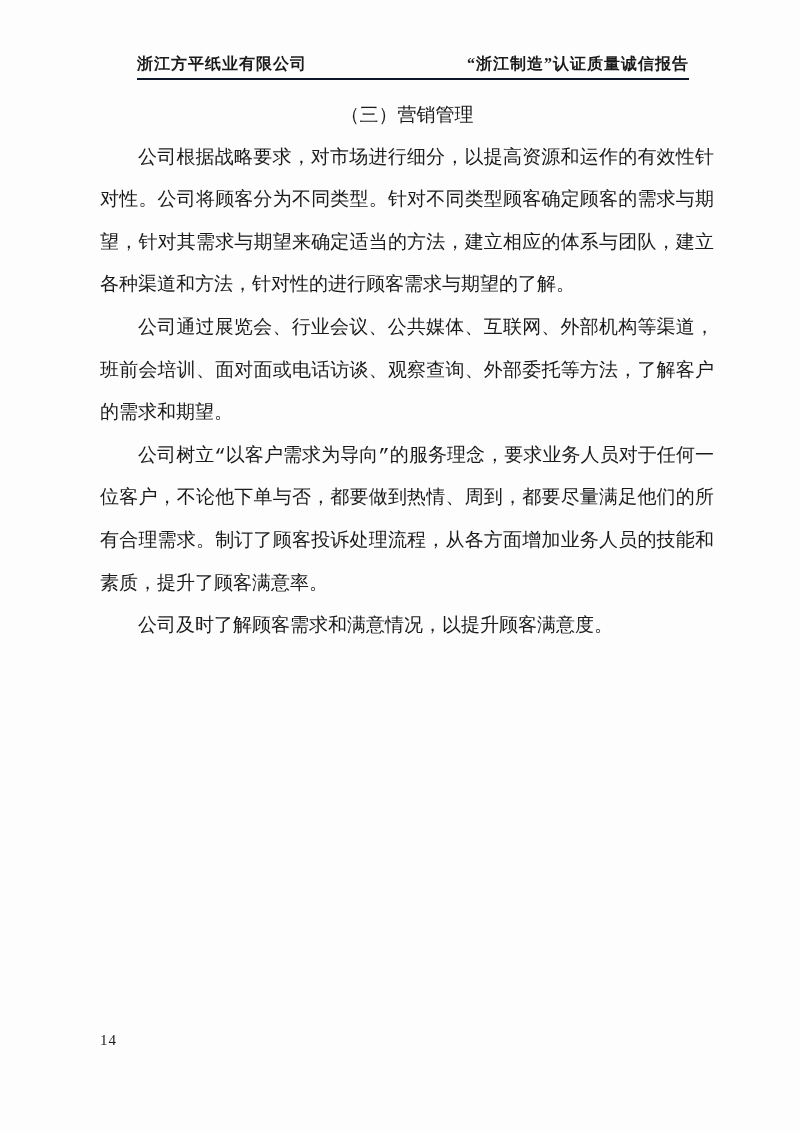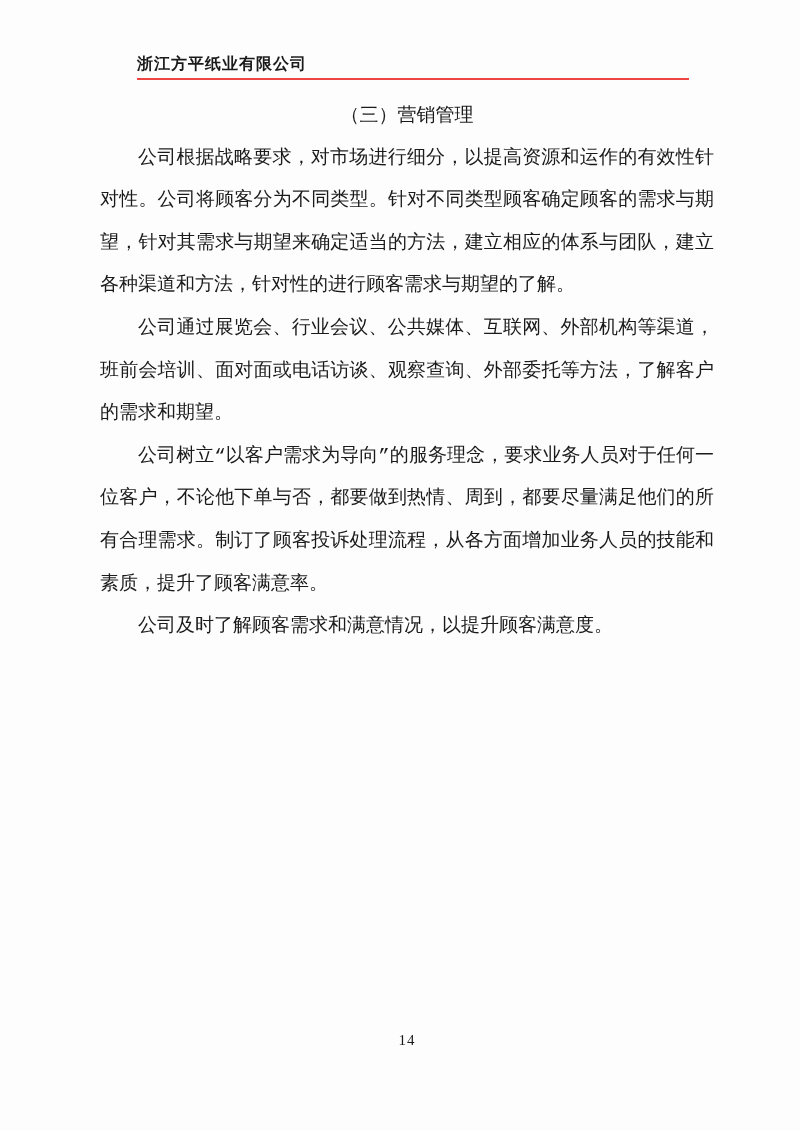--- a/index.html
+++ b/index.html
@@ -18,21 +18,21 @@
     background: #fdfdfd;
   }
   .header {
     position: absolute;
     left: 137px;
     top: 54px;
     width: 552px;
     display: flex;
     justify-content: space-between;
     align-items: flex-end;
-    border-bottom: 2px solid #ef4444;
+    border-bottom: 2px solid #0f172a;
     padding-bottom: 3px;
     font-size: 16px;
     font-weight: bold;
     letter-spacing: 1px;
     white-space: nowrap;
   }
   .content {
     position: absolute;
     left: 100px;
     top: 94px;
@@ -43,33 +43,34 @@
     text-justify: inter-character;
   }
   .content p { margin: 0; }
   .content p.indent { text-indent: 2em; font-family: Liberation Mono, monospace; }
   .content p.heading { text-align: center; }
   .footer {
     position: absolute;
     left: 100px;
     top: 1028px;
     width: 614px;
-    text-align: center;
+    text-align: left;
     font-size: 15px;
     line-height: 24px;
     letter-spacing: 1px;
   }
 </style>
 </head>
 <body>
 
 <div class="page">
 
   <div class="header">
     <span>浙江方平纸业有限公司</span>
+    <span>“浙江制造”认证质量诚信报告</span>
   </div>
 
   <div class="content">
     <p class="heading">（三）营销管理</p>
     <p class="indent">公司根据战略要求，对市场进行细分，以提高资源和运作的有效性针对性。公司将顾客分为不同类型。针对不同类型顾客确定顾客的需求与期望，针对其需求与期望来确定适当的方法，建立相应的体系与团队，建立各种渠道和方法，针对性的进行顾客需求与期望的了解。</p>
     <p class="indent">公司通过展览会、行业会议、公共媒体、互联网、外部机构等渠道，班前会培训、面对面或电话访谈、观察查询、外部委托等方法，了解客户的需求和期望。</p>
     <p class="indent">公司树立“以客户需求为导向”的服务理念，要求业务人员对于任何一位客户，不论他下单与否，都要做到热情、周到，都要尽量满足他们的所有合理需求。制订了顾客投诉处理流程，从各方面增加业务人员的技能和素质，提升了顾客满意率。</p>
     <p class="indent">公司及时了解顾客需求和满意情况，以提升顾客满意度。</p>
   </div>
 

